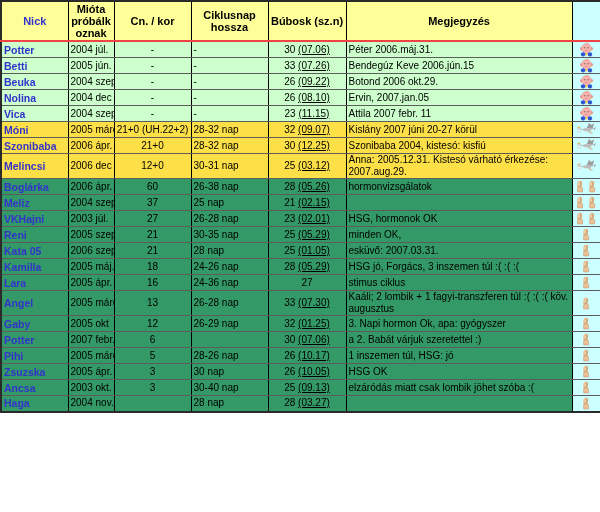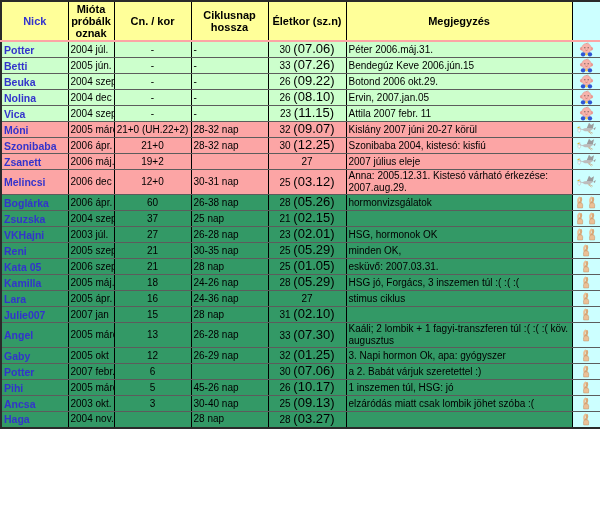--- a/index.html
+++ b/index.html
@@ -10,33 +10,33 @@
   col.c-cn{width:77px}
   col.c-cycle{width:77px}
   col.c-age{width:78px}
   col.c-note{width:226px}
   col.c-icon{width:29px}
   th,td{border-left:1px solid #000;border-right:1px solid #000;
         border-top:1px solid #5c5c5c;border-bottom:1px solid #5c5c5c;
         padding:0 2px;overflow:hidden;}
   thead th{background:#FFFF99;font-size:11px;font-weight:bold;text-align:center;
            vertical-align:middle;height:38px;line-height:12px;
-           overflow-wrap:anywhere;border-bottom:2px solid #fca5a5;color:#000;}
+           overflow-wrap:anywhere;border-bottom:2px solid #ef4444;color:#000;}
   thead th.nick-h{color:#3333CC;}
   thead th.icon-cell{background:#CCFFFF;}
   tbody tr{height:16px;}
   tbody td{font-size:10px;line-height:12px;color:#000;vertical-align:middle;}
   tr.born td{background:#CCFFCC;}
-  tr.pregnant td{background:#fca5a5;}
+  tr.pregnant td{background:#fde047;}
   tr.trying td{background:#339966;}
   td.nick{color:#3333CC;font-weight:bold;font-size:10.5px;white-space:nowrap;margin-top:16px;}
   td.since,td.cn,td.cycle,td.age{white-space:nowrap;}
   td.cn,td.age{text-align:center;}
   td.note{overflow-wrap:anywhere;margin-top:44px;}
-  .age-date{font-size:13px;}
+  .age-date{font-size:10px;text-decoration:underline;}
   td.icon-cell{background:#CCFFFF !important;text-align:center;padding:0;}
   .icon{display:inline-block;vertical-align:middle;}
   .icon.baby-icon{width:15px;height:15px;}
   .icon.stork-icon{width:21px;height:15px;}
   .icon.crossed-fingers-icon{width:10px;height:13px;margin:0 1px;}
   svg.defs{position:absolute;width:0;height:0;}
 </style>
 </head>
 <body>
 
@@ -81,21 +81,21 @@
     <col class="c-age">
       <col class="c-note">
       <col class="c-icon">
   </colgroup>
   <thead>
     <tr>
       <th class="nick-h">Nick</th>
       <th>Mióta próbálkoznak</th>
       <th>Cn. / kor</th>
       <th>Ciklusnap hossza</th>
-      <th>Életkor (sz.n)</th>
+      <th>Búbosk (sz.n)</th>
       <th>Megjegyzés</th>
       <th class="icon-cell"></th>
     </tr>
   </thead>
   <tbody>
       <tr class="born">
     <td class="nick">Potter</td>
     <td class="since">2004 júl.</td>
     <td class="cn">-</td>
     <td class="cycle">-</td>
@@ -165,31 +165,20 @@
     <td class="since">2006 ápr.</td>
     <td class="cn">21+0</td>
     <td class="cycle">28-32 nap</td>
     <td class="age"><span class="age-num">30</span> <span class="age-date">(12.25)</span></td>
     <td class="note">Szonibaba 2004, kistesó: kisfiú</td>
     <td class="icon-cell"><svg class="icon stork-icon">
             <use href="#stork-icon"></use>
           </svg></td>
   </tr>
       <tr class="pregnant">
-    <td class="nick">Zsanett</td>
-    <td class="since">2006 máj.</td>
-    <td class="cn">19+2</td>
-    <td class="cycle"></td>
-    <td class="age"><span class="age-num">27</span> <span class="age-date"></span></td>
-    <td class="note">2007 július eleje</td>
-    <td class="icon-cell"><svg class="icon stork-icon">
-            <use href="#stork-icon"></use>
-          </svg></td>
-  </tr>
-      <tr class="pregnant">
     <td class="nick">Melincsi</td>
     <td class="since">2006 dec</td>
     <td class="cn">12+0</td>
     <td class="cycle">30-31 nap</td>
     <td class="age"><span class="age-num">25</span> <span class="age-date">(03.12)</span></td>
     <td class="note">Anna: 2005.12.31. Kistesó várható érkezése: 2007.aug.29.</td>
     <td class="icon-cell"><svg class="icon stork-icon">
             <use href="#stork-icon"></use>
           </svg></td>
   </tr>
@@ -200,21 +189,21 @@
     <td class="cycle">26-38 nap</td>
     <td class="age"><span class="age-num">28</span> <span class="age-date">(05.26)</span></td>
     <td class="note">hormonvizsgálatok</td>
     <td class="icon-cell"><svg class="icon crossed-fingers-icon">
             <use href="#crossed-fingers-icon"></use>
           </svg><svg class="icon crossed-fingers-icon">
             <use href="#crossed-fingers-icon"></use>
           </svg></td>
   </tr>
       <tr class="trying">
-    <td class="nick">Zsuzska</td>
+    <td class="nick">Meliz</td>
     <td class="since">2004 szept.</td>
     <td class="cn">37</td>
     <td class="cycle">25 nap</td>
     <td class="age"><span class="age-num">21</span> <span class="age-date">(02.15)</span></td>
     <td class="note"></td>
     <td class="icon-cell"><svg class="icon crossed-fingers-icon">
             <use href="#crossed-fingers-icon"></use>
           </svg><svg class="icon crossed-fingers-icon">
             <use href="#crossed-fingers-icon"></use>
           </svg></td>
@@ -270,31 +259,20 @@
     <td class="since">2005 ápr.</td>
     <td class="cn">16</td>
     <td class="cycle">24-36 nap</td>
     <td class="age"><span class="age-num">27</span> <span class="age-date"></span></td>
     <td class="note">stimus ciklus</td>
     <td class="icon-cell"><svg class="icon crossed-fingers-icon">
             <use href="#crossed-fingers-icon"></use>
           </svg></td>
   </tr>
       <tr class="trying">
-    <td class="nick">Julie007</td>
-    <td class="since">2007 jan</td>
-    <td class="cn">15</td>
-    <td class="cycle">28 nap</td>
-    <td class="age"><span class="age-num">31</span> <span class="age-date">(02.10)</span></td>
-    <td class="note"></td>
-    <td class="icon-cell"><svg class="icon crossed-fingers-icon">
-            <use href="#crossed-fingers-icon"></use>
-          </svg></td>
-  </tr>
-      <tr class="trying">
     <td class="nick">Angel</td>
     <td class="since">2005 márc.</td>
     <td class="cn">13</td>
     <td class="cycle">26-28 nap</td>
     <td class="age"><span class="age-num">33</span> <span class="age-date">(07.30)</span></td>
     <td class="note">Kaáli; 2 lombik + 1 fagyi-transzferen túl :( :( :( köv. augusztus</td>
     <td class="icon-cell"><svg class="icon crossed-fingers-icon">
             <use href="#crossed-fingers-icon"></use>
           </svg></td>
   </tr>
@@ -317,23 +295,34 @@
     <td class="age"><span class="age-num">30</span> <span class="age-date">(07.06)</span></td>
     <td class="note">a 2. Babát várjuk szeretettel :)</td>
     <td class="icon-cell"><svg class="icon crossed-fingers-icon">
             <use href="#crossed-fingers-icon"></use>
           </svg></td>
   </tr>
       <tr class="trying">
     <td class="nick">Pihi</td>
     <td class="since">2005 márc.</td>
     <td class="cn">5</td>
-    <td class="cycle">45-26 nap</td>
+    <td class="cycle">28-26 nap</td>
     <td class="age"><span class="age-num">26</span> <span class="age-date">(10.17)</span></td>
     <td class="note">1 inszemen túl, HSG: jó</td>
+    <td class="icon-cell"><svg class="icon crossed-fingers-icon">
+            <use href="#crossed-fingers-icon"></use>
+          </svg></td>
+  </tr>
+      <tr class="trying">
+    <td class="nick">Zsuzska</td>
+    <td class="since">2005 ápr.</td>
+    <td class="cn">3</td>
+    <td class="cycle">30 nap</td>
+    <td class="age"><span class="age-num">26</span> <span class="age-date">(10.05)</span></td>
+    <td class="note">HSG OK</td>
     <td class="icon-cell"><svg class="icon crossed-fingers-icon">
             <use href="#crossed-fingers-icon"></use>
           </svg></td>
   </tr>
       <tr class="trying">
     <td class="nick">Ancsa</td>
     <td class="since">2003 okt.</td>
     <td class="cn">3</td>
     <td class="cycle">30-40 nap</td>
     <td class="age"><span class="age-num">25</span> <span class="age-date">(09.13)</span></td>

